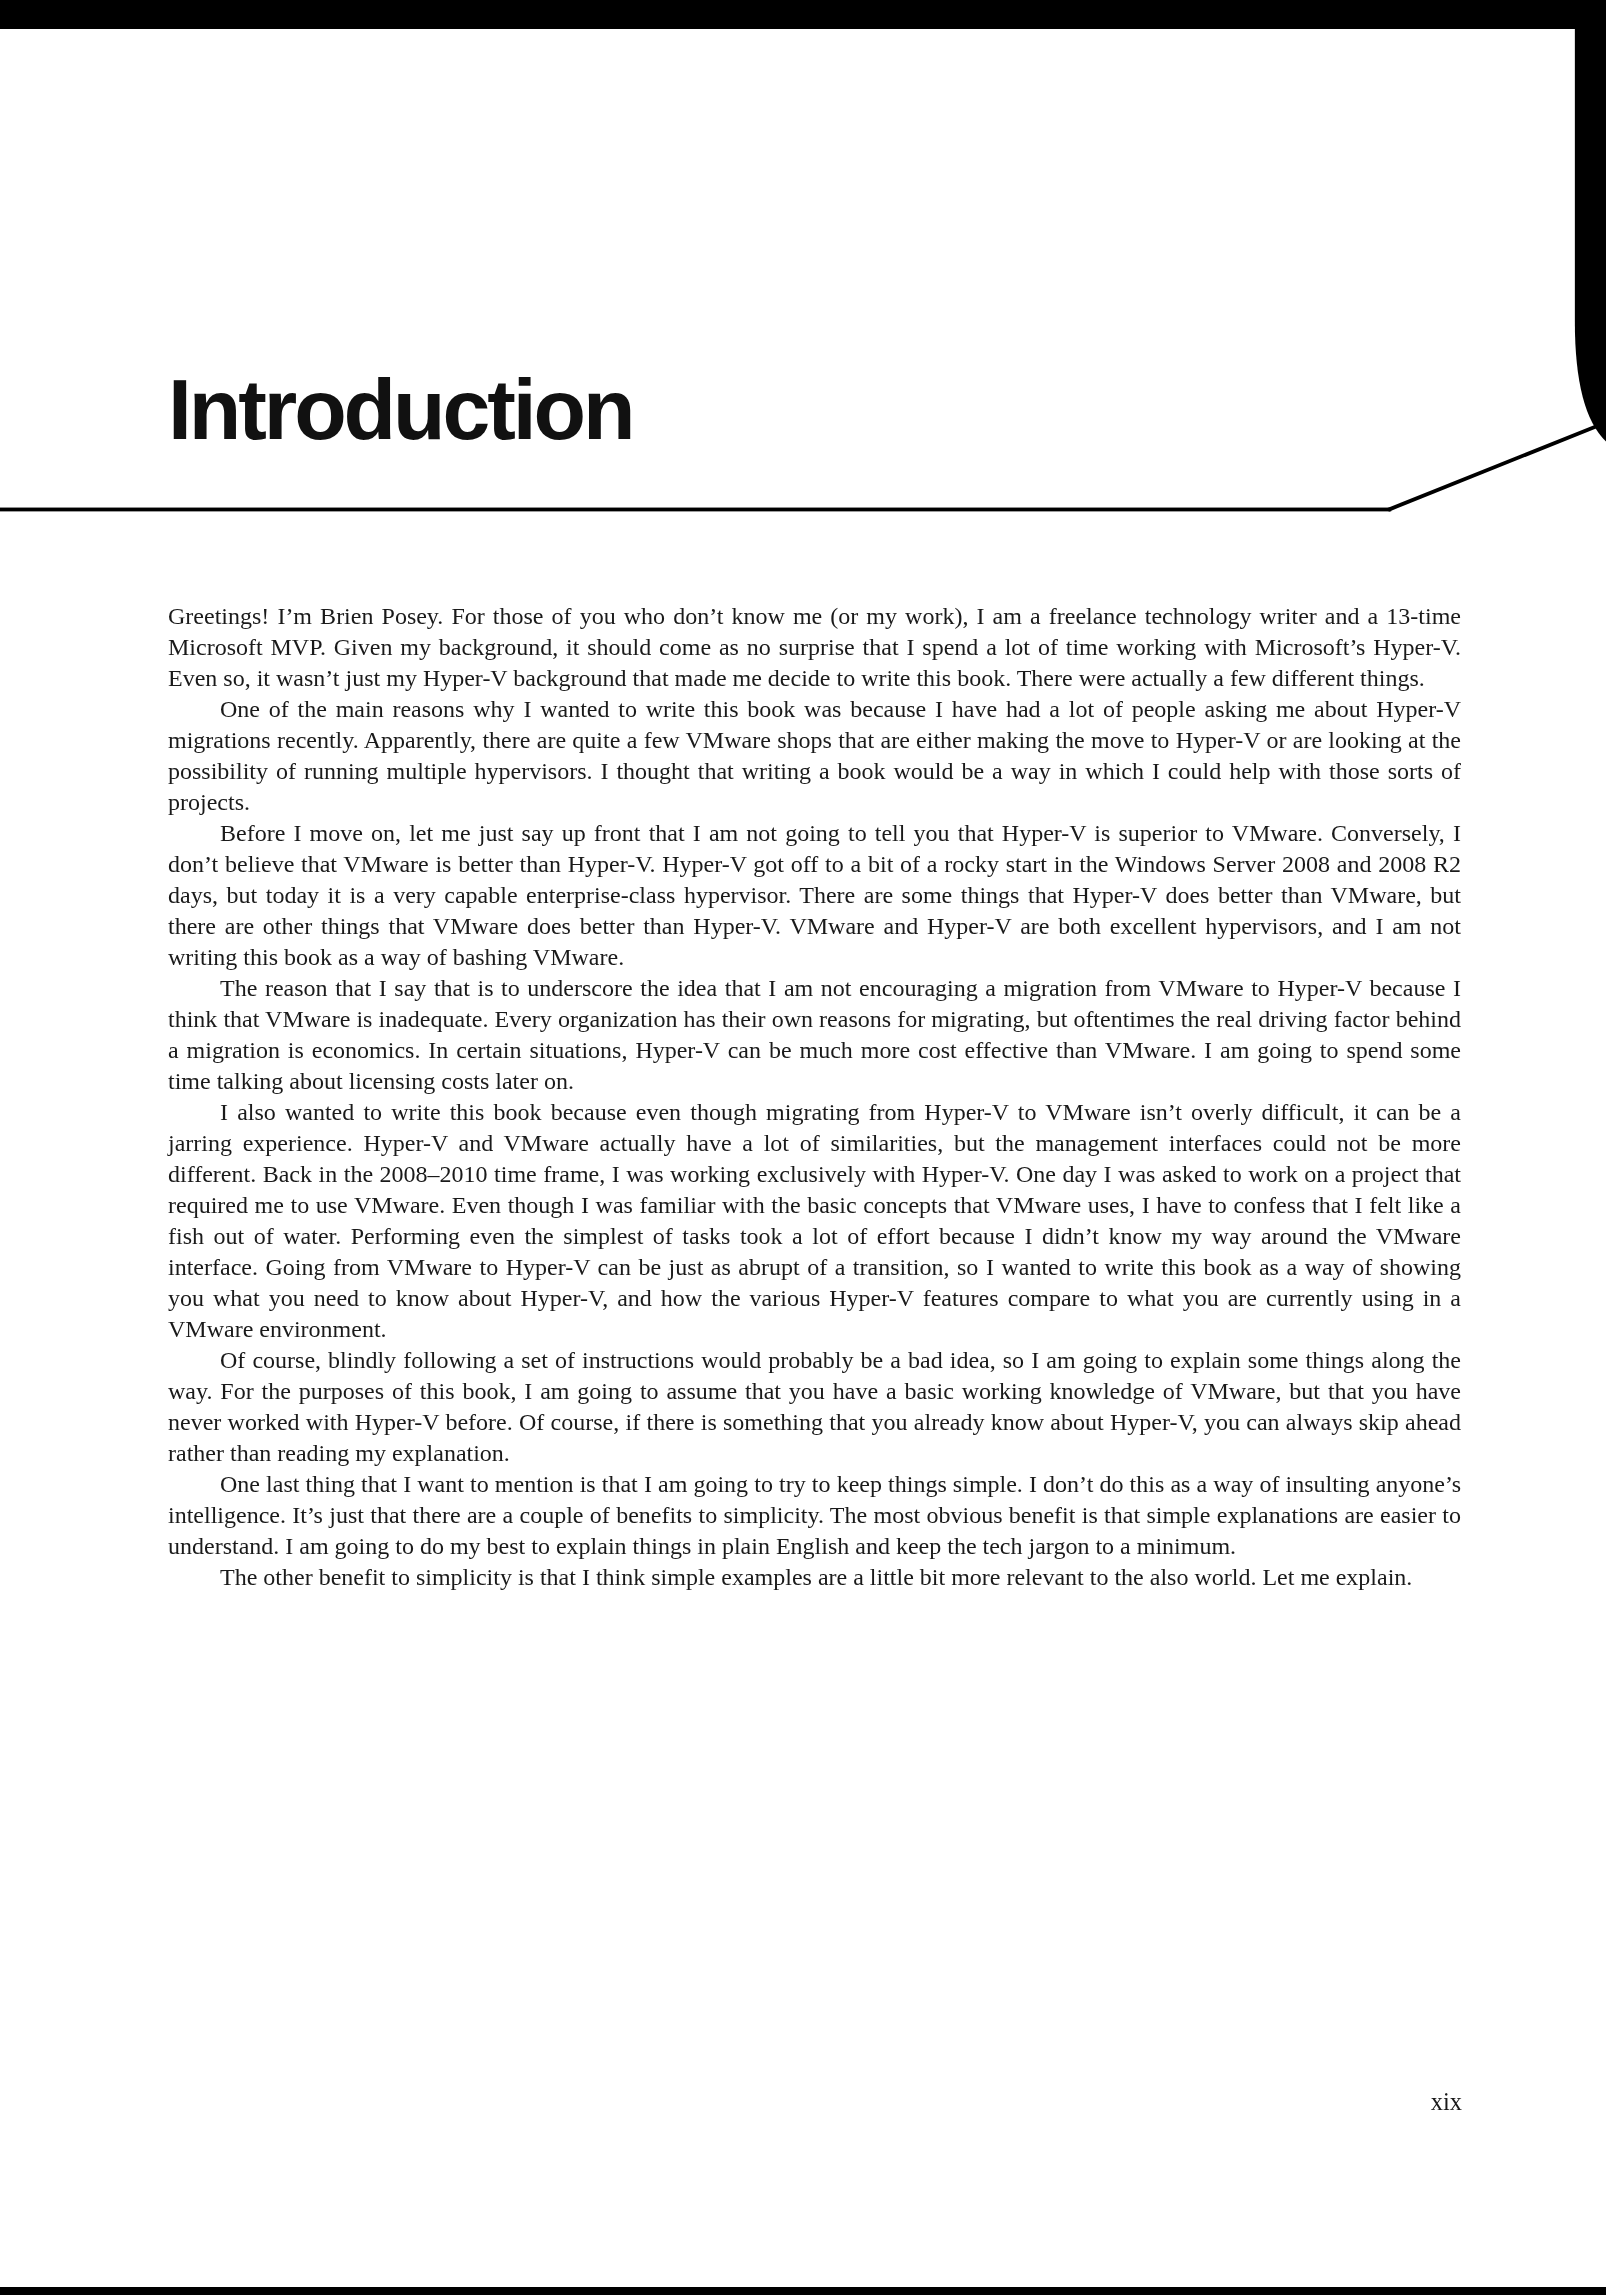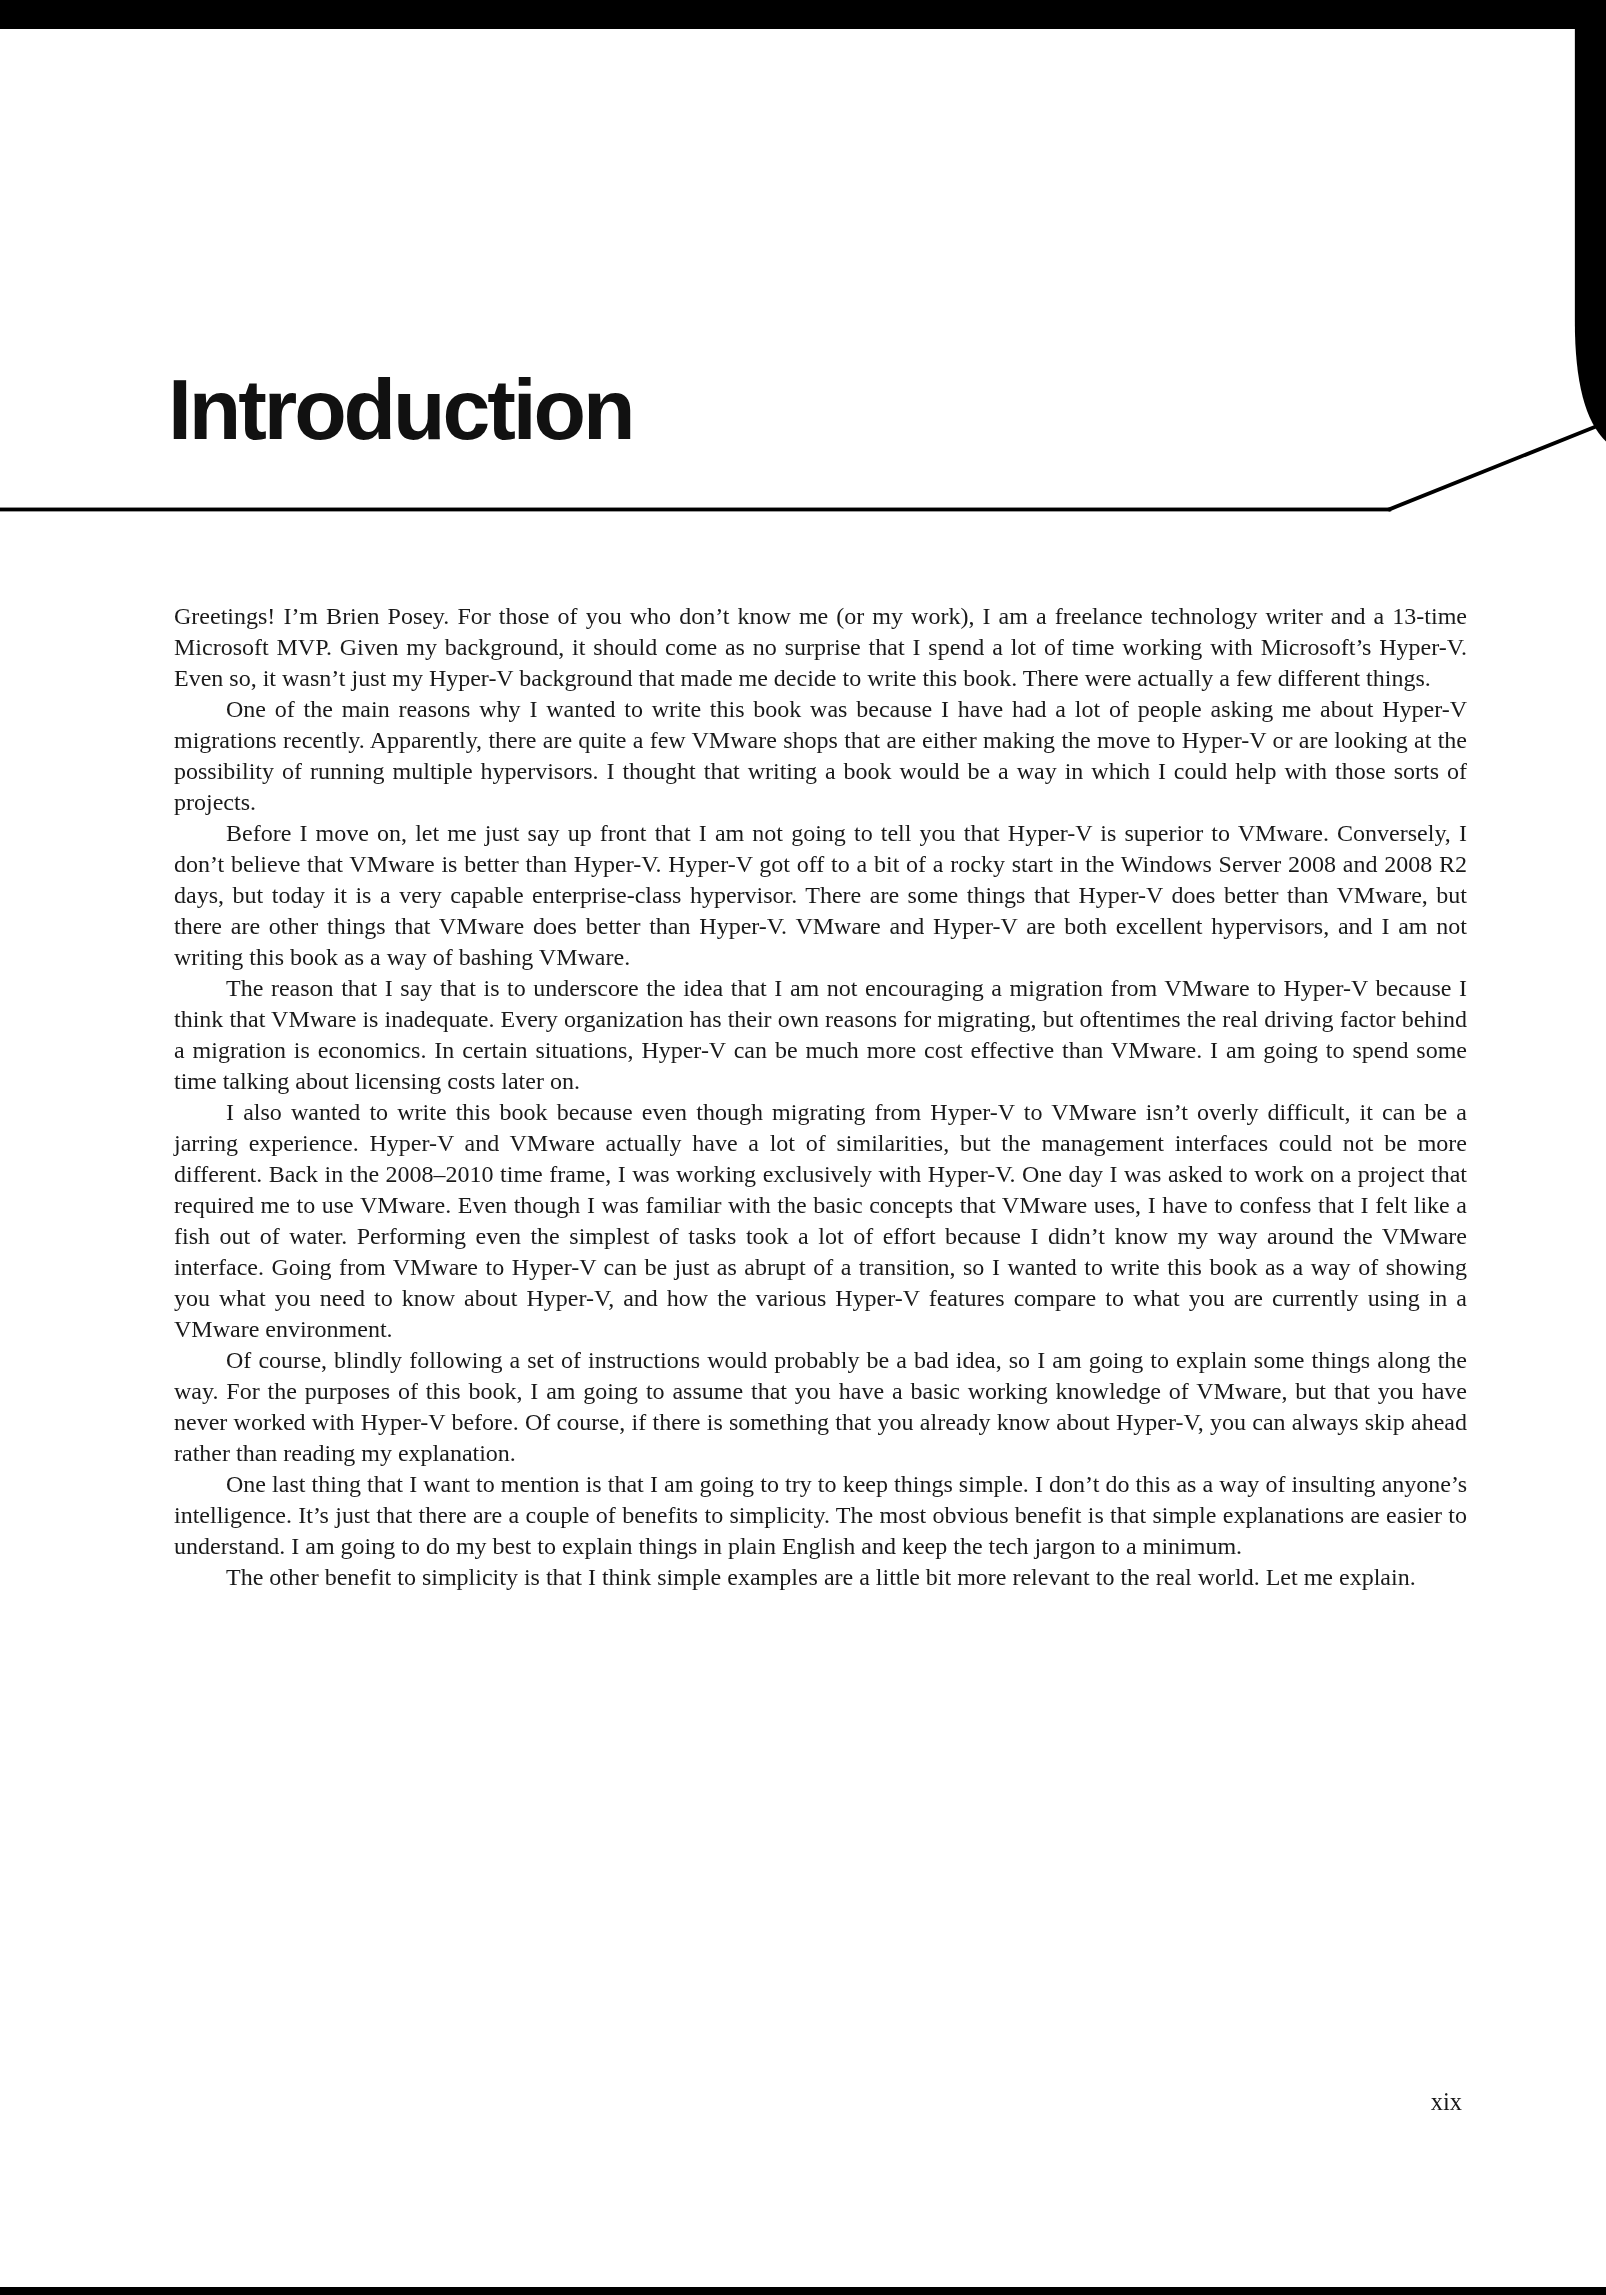--- a/index.html
+++ b/index.html
@@ -39,21 +39,21 @@
     font-family: "Liberation Sans", sans-serif;
     font-weight: bold;
     font-size: 86px;
     letter-spacing: -3.1px;
     line-height: 1;
     color: #111111;
     white-space: nowrap;
   }
   .text-block {
     position: absolute;
-    left: 174px;
+    left: 168px;
     top: 601px;
     width: 1293px;
     font-size: 24px;
     line-height: 31px;
     text-align: justify;
   }
   .text-block p {
     margin: 0;
     padding: 0;
   }
@@ -86,21 +86,21 @@
   <h1 class="chapter-title">Introduction</h1>
 
   <div class="text-block">
     <p>Greetings! I’m Brien Posey. For those of you who don’t know me (or my work), I am a freelance technology writer and a 13-time Microsoft MVP. Given my background, it should come as no surprise that I spend a lot of time working with Microsoft’s Hyper-V. Even so, it wasn’t just my Hyper-V background that made me decide to write this book. There were actually a few different things.</p>
     <p class="indent">One of the main reasons why I wanted to write this book was because I have had a lot of people asking me about Hyper-V migrations recently. Apparently, there are quite a few VMware shops that are either making the move to Hyper-V or are looking at the possibility of running multiple hypervisors. I thought that writing a book would be a way in which I could help with those sorts of projects.</p>
     <p class="indent">Before I move on, let me just say up front that I am not going to tell you that Hyper-V is superior to VMware. Conversely, I don’t believe that VMware is better than Hyper-V. Hyper-V got off to a bit of a rocky start in the Windows Server 2008 and 2008 R2 days, but today it is a very capable enterprise-class hypervisor. There are some things that Hyper-V does better than VMware, but there are other things that VMware does better than Hyper-V. VMware and Hyper-V are both excellent hypervisors, and I am not writing this book as a way of bashing VMware.</p>
     <p class="indent">The reason that I say that is to underscore the idea that I am not encouraging a migration from VMware to Hyper-V because I think that VMware is inadequate. Every organization has their own reasons for migrating, but oftentimes the real driving factor behind a migration is economics. In certain situations, Hyper-V can be much more cost effective than VMware. I am going to spend some time talking about licensing costs later on.</p>
     <p class="indent">I also wanted to write this book because even though migrating from Hyper-V to VMware isn’t overly difficult, it can be a jarring experience. Hyper-V and VMware actually have a lot of similarities, but the management interfaces could not be more different. Back in the 2008–2010 time frame, I was working exclusively with Hyper-V. One day I was asked to work on a project that required me to use VMware. Even though I was familiar with the basic concepts that VMware uses, I have to confess that I felt like a fish out of water. Performing even the simplest of tasks took a lot of effort because I didn’t know my way around the VMware interface. Going from VMware to Hyper-V can be just as abrupt of a transition, so I wanted to write this book as a way of showing you what you need to know about Hyper-V, and how the various Hyper-V features compare to what you are currently using in a VMware environment.</p>
     <p class="indent">Of course, blindly following a set of instructions would probably be a bad idea, so I am going to explain some things along the way. For the purposes of this book, I am going to assume that you have a basic working knowledge of VMware, but that you have never worked with Hyper-V before. Of course, if there is something that you already know about Hyper-V, you can always skip ahead rather than reading my explanation.</p>
     <p class="indent">One last thing that I want to mention is that I am going to try to keep things simple. I don’t do this as a way of insulting anyone’s intelligence. It’s just that there are a couple of benefits to simplicity. The most obvious benefit is that simple explanations are easier to understand. I am going to do my best to explain things in plain English and keep the tech jargon to a minimum.</p>
-    <p class="indent">The other benefit to simplicity is that I think simple examples are a little bit more relevant to the real world. Let me explain.</p>
+    <p class="indent">The other benefit to simplicity is that I think simple examples are a little bit more relevant to the also world. Let me explain.</p>
   </div>
 
   <div class="page-number">xix</div>
 
   <div class="bottom-bar"></div>
 
 </div>
 
 
 </body></html>

